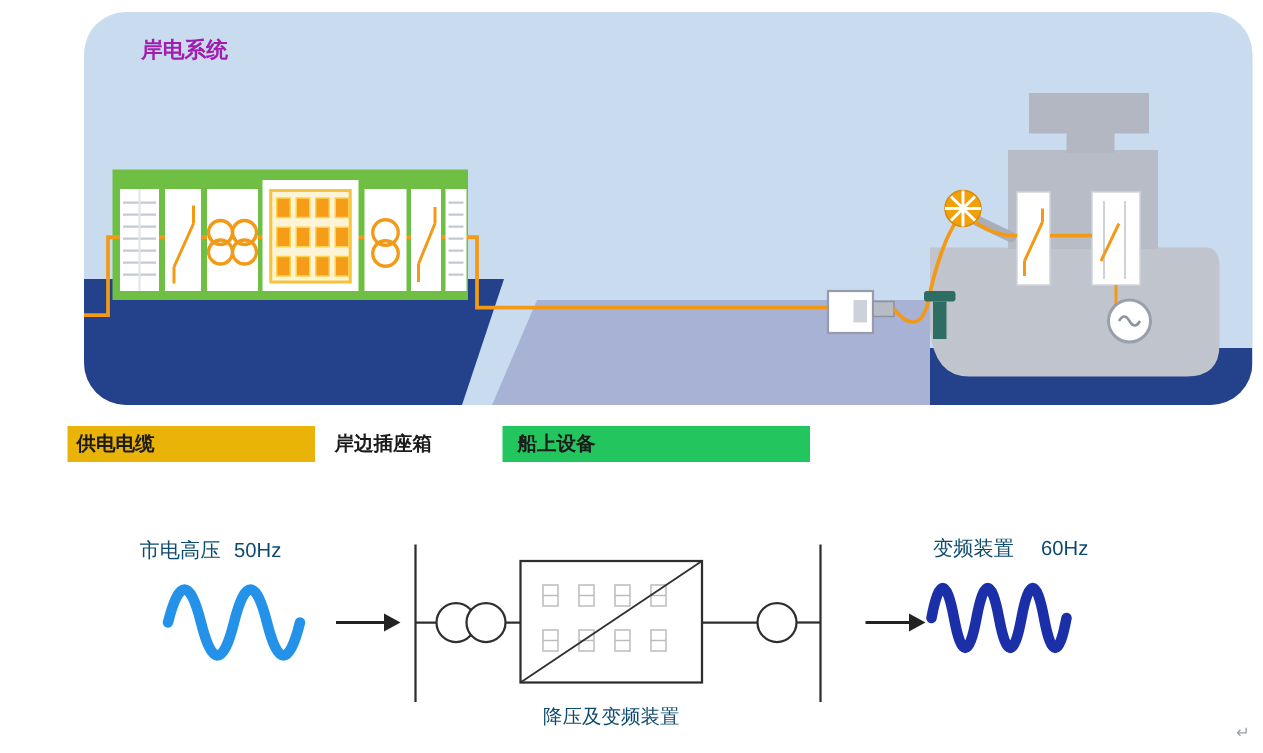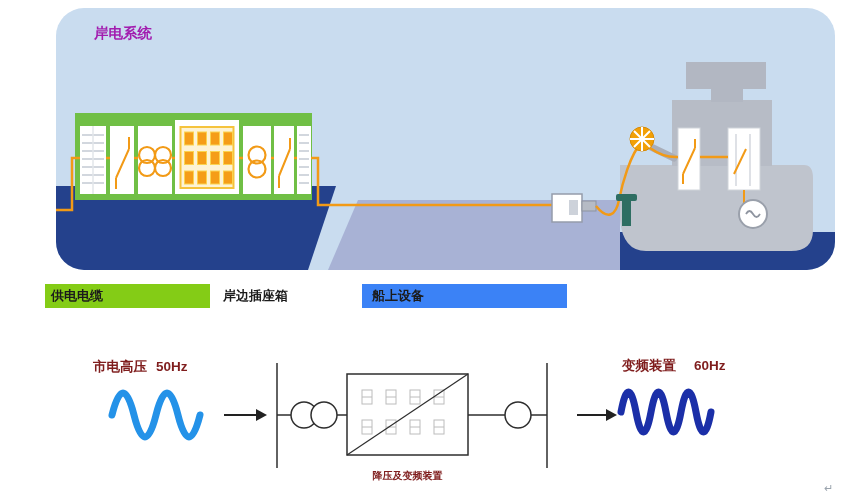--- a/index.html
+++ b/index.html
@@ -24,26 +24,26 @@
     height:24px;line-height:24px;font-size:13px;font-weight:bold;color:#1b1b1b;
     box-sizing:border-box;white-space:nowrap;overflow:hidden;
   }
   .seg1{width:296px;text-align:center;}
   .seg2{width:165px;padding-left:6px;}
   .seg3{width:125px;padding-left:6px;}
   .seg4{width:205px;padding-left:10px;}
   
   .circuit{position:absolute;left:0;top:346px;width:842px;height:156px;}
   .circuit svg{position:absolute;left:0;top:0;}
-  .c-label{position:absolute;font-size:13.5px;font-weight:bold;color:#7f1d1d;white-space:nowrap;}
+  .c-label{position:absolute;font-size:13.5px;font-weight:normal;color:#0c4a6e;white-space:nowrap;}
   .lbl-in{left:93px;top:12px;}
   .lbl-out{left:622px;top:11px;}
   .lbl-in .freq{margin-left:9px;}
   .lbl-out .freq{margin-left:18px;}
-  .lbl-device{left:330px;top:123px;width:155px;text-align:center;font-size:10px;}
+  .lbl-device{left:330px;top:123px;width:155px;text-align:center;font-size:13px;}
   .artifact{position:absolute;left:824px;top:482px;font-size:11px;color:#9aa3ad;}
 </style>
 </head>
 <body>
 
 <div id="root">
 
   <section class="scene">
     <div class="scene-title">岸电系统</div>
     <svg class="scene-art" width="779" height="262" viewBox="0 0 779 262">
@@ -153,23 +153,23 @@
       <path d="M594 140 Q608 150 622 149 M644 149 H672" fill="none" stroke="#f29a16" stroke-width="2.5"></path>
 
       <g fill="#2e6e62">
         <rect x="560" y="186" width="21" height="7" rx="2"></rect>
         <rect x="566" y="193" width="9" height="25"></rect>
       </g>
     </svg>
   </section>
 
   <div class="legend">
-    <div class="seg seg2" style="background: #84cc16;">供电电缆</div>
+    <div class="seg seg2" style="background: #eab308;">供电电缆</div>
     <div class="seg seg3" style="background: rgb(255, 255, 255); padding-left: 13px;">岸边插座箱</div>
-    <div class="seg seg4" style="background: #3b82f6; margin-left: 27px;">船上设备</div>
+    <div class="seg seg4" style="background: #22c55e;">船上设备</div>
   </div>
 
   <div class="circuit">
     <svg width="842" height="156" viewBox="0 0 842 156">
 
       <path d="M112 69 q11 -44 22 0 q11 44 22 0 q11 -44 22 0 q11 44 22 0" fill="none" stroke="#2492e8" stroke-width="7" stroke-linecap="round" style="stroke: rgb(36, 146, 232);"></path>
 
       <g stroke="#222222" fill="#222222">
         <path d="M224 69 H256" stroke-width="2"></path>
         <polygon points="256,63 256,75 267,69" stroke="none"></polygon>

